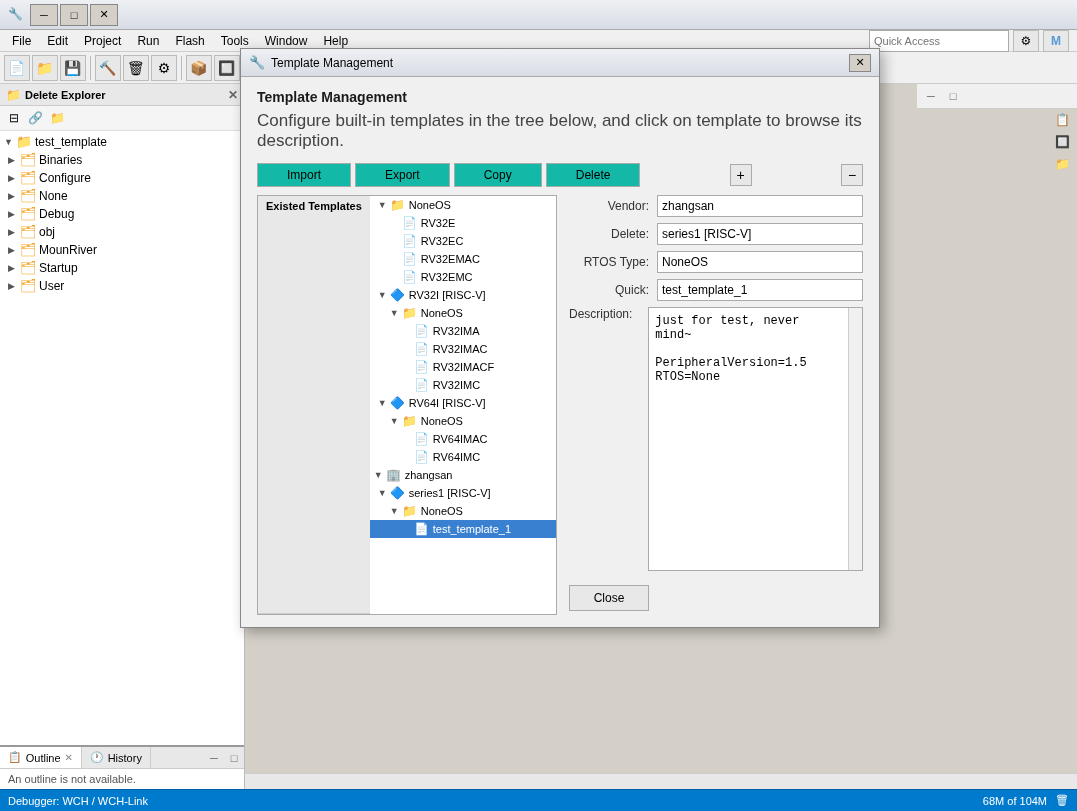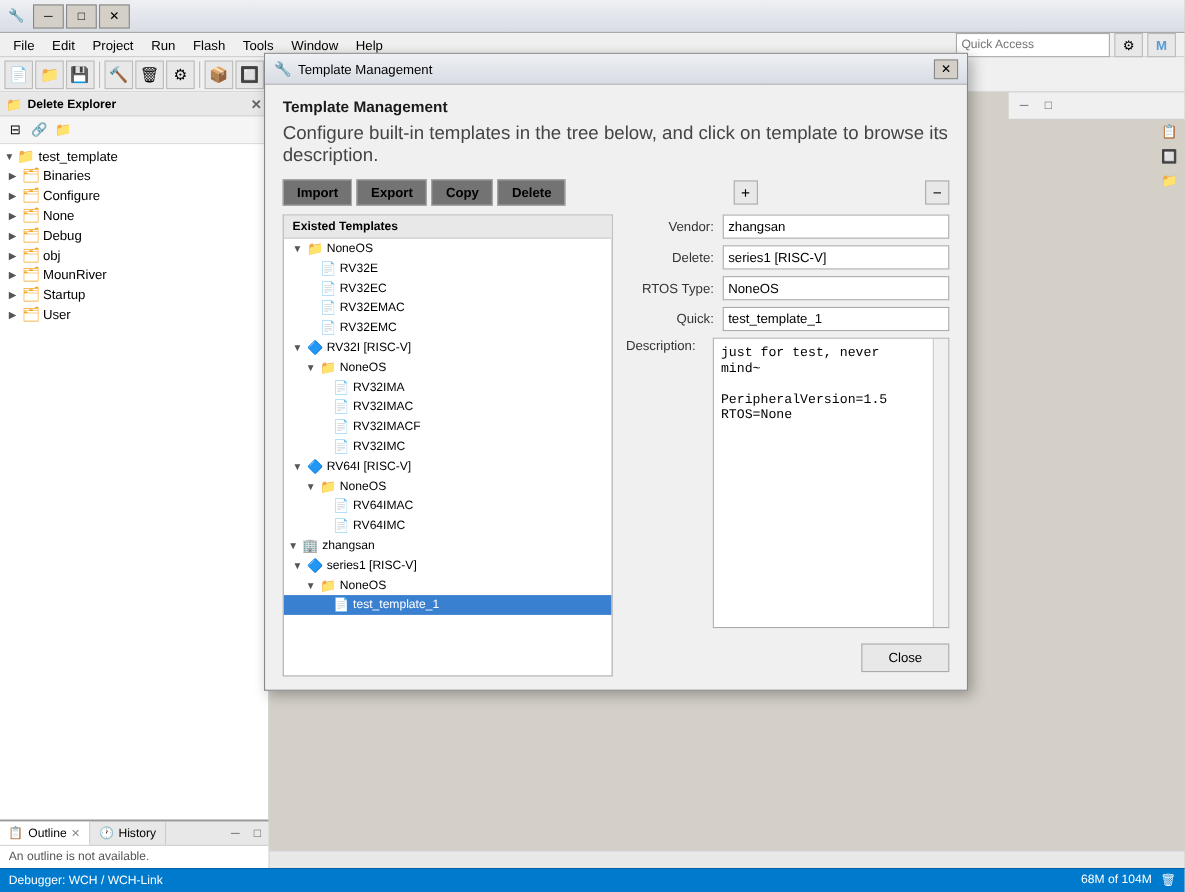--- a/index.html
+++ b/index.html
@@ -204,21 +204,21 @@
       display: flex;
       align-items: center;
       padding: 0 8px;
       color: white;
       font-size: 11px;
       border-top: 1px solid #005fa3;
     }
     .status-right {
       margin-left: auto;
       display: flex;
-      align-items: flex-start;
+      align-items: center;
       gap: 8px;
     }
 
     
     .dialog-overlay {
       position: absolute;
       top: 0;
       left: 0;
       width: 100%;
       height: 100%;
@@ -285,26 +285,25 @@
     }
 
     .dialog-toolbar {
       display: flex;
       align-items: center;
       margin-bottom: 8px;
       gap: 4px;
     }
     .dialog-btn {
       height: 24px;
-      padding: 0 12px;
-      background: #737373;
+      padding: 0 29px;
+      background: #14b8a6;
       border: 1px solid #aaa;
       cursor: pointer;
       font-size: 12px;
-      font-weight: bold;
     }
     .dialog-small-btn {
       width: 22px;
       height: 22px;
       background: #e8e8e8;
       border: 1px solid #aaa;
       cursor: pointer;
       display: flex;
       align-items: center;
       justify-content: center;
@@ -317,21 +316,21 @@
       gap: 12px;
       height: 420px;
     }
 
     
     .template-panel {
       width: 300px;
       border: 1px solid #aaa;
       background: white;
       display: flex;
-      flex-direction: column;
+      flex-direction: row;
     }
     .template-panel-header {
       background: #e8e8e8;
       padding: 4px 8px;
       font-size: 11px;
       font-weight: bold;
       border-bottom: 1px solid #ccc;
     }
     .template-tree {
       flex: 1;
@@ -411,21 +410,20 @@
       background: white;
     }
     .desc-scrollbar {
       width: 14px;
       background: #f0f0f0;
       border-left: 1px solid #ccc;
     }
 
     .dialog-footer {
       display: flex;
-      justify-content: flex-end;
       padding: 8px 0 4px 0;
     }
     .close-btn {
       width: 80px;
       height: 26px;
       background: #e8e8e8;
       border: 1px solid #aaa;
       cursor: pointer;
       font-size: 12px;
     }

